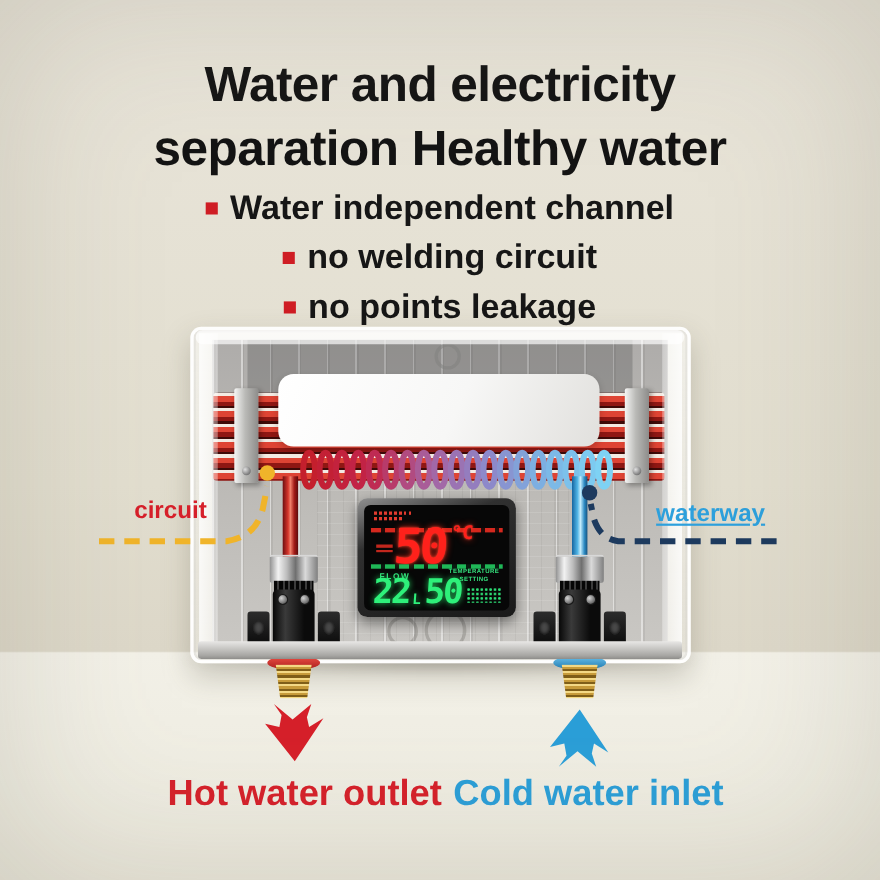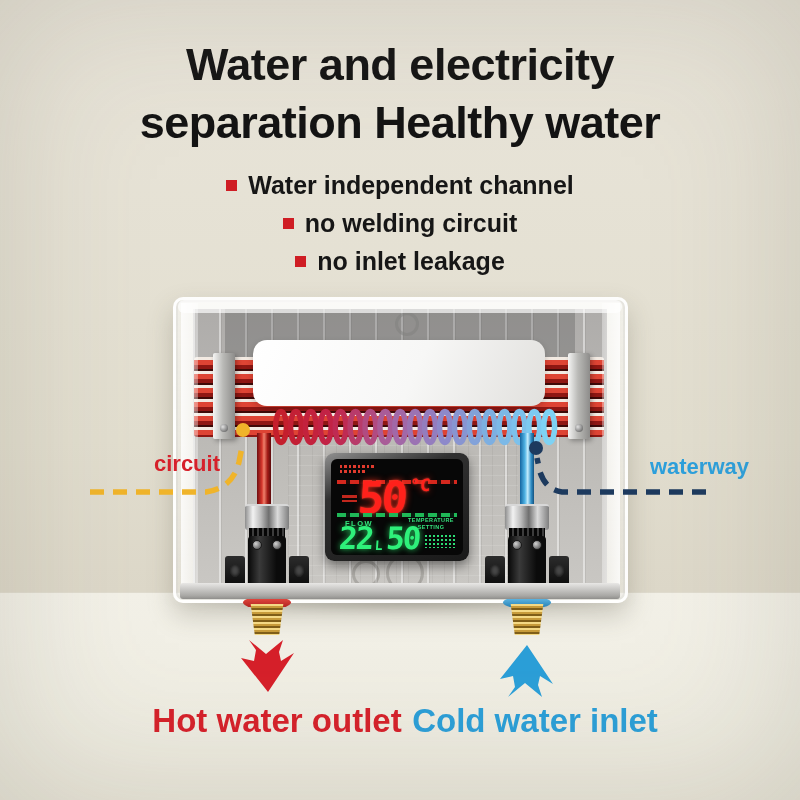--- a/index.html
+++ b/index.html
@@ -7,25 +7,25 @@
     position:relative;width:800px;height:800px;overflow:hidden;
     font-family:"Liberation Sans",sans-serif;
     background:linear-gradient(180deg,#e9e5da 0%,#e2decf 55%,#ddd8c9 74%,#ddd8c9 74%);
   }
   .surface{position:absolute;left:0;top:592px;width:800px;height:208px;
     background:linear-gradient(180deg,#f3f1e8 0%,#efede2 60%,#ece9dd 100%);
     border-top:1px solid rgba(120,110,90,.10);}
   .vignette{position:absolute;inset:0;box-shadow:inset 0 0 150px rgba(110,105,88,.22);pointer-events:none;}
 
   
-  .title{position:absolute;left:0;top:36px;width:800px;text-align:center;margin:0;
+  .title{position:absolute;left:0;top:48px;width:800px;text-align:center;margin:0;
     font-size:45px;font-weight:bold;color:#141414;line-height:1.28;letter-spacing:-.5px;}
   .title span{display:block;}
   .features{position:absolute;left:0;top:171px;width:800px;display:flex;flex-direction:column;align-items:center;gap:9px;}
-  .feature{display:flex;align-items:center;gap:11px;font-size:25px;font-weight:bold;color:#161616;}
+  .feature{display:flex;align-items:center;gap:11px;font-size:31px;font-weight:bold;color:#161616;}
   .feature .sq{width:11px;height:11px;background:#cf1d24;flex:0 0 auto;}
 
   
   .abs{position:absolute;}
   .case{left:173px;top:297px;width:449px;height:300px;border-radius:10px;
     border:3px solid rgba(255,255,255,.92);
     background:linear-gradient(180deg,rgba(250,250,249,.55),rgba(236,236,233,.35));
     box-shadow:0 12px 26px rgba(80,74,58,.25), inset 0 0 0 2px rgba(205,205,202,.30);}
   .device-shadow{left:158px;top:586px;width:484px;height:28px;border-radius:50%;
     background:radial-gradient(ellipse at center,rgba(60,55,44,.30),rgba(60,55,44,0) 70%);filter:blur(4px);}
@@ -107,23 +107,23 @@
     color:#35e07c;text-align:center;line-height:1.3;}
   .flowrow{left:8px;top:64px;display:flex;align-items:flex-end;transform:skewX(-4deg);
     font-family:"DejaVu Sans Mono",monospace;font-weight:bold;color:#2ef07a;
     text-shadow:0 0 6px rgba(40,240,110,.8);}
   .flowrow .fv{font-size:31px;line-height:1;letter-spacing:-2px;}
   .flowrow .fl{font-size:13px;line-height:1;margin:0 3px 2px 3px;}
   .dotmatrix{right:7px;bottom:7px;width:32px;height:14px;opacity:.95;
     background-image:radial-gradient(#2ee87a 1px,rgba(0,0,0,0) 1.4px);background-size:4px 4px;}
 
   
-  .callout{position:absolute;font-size:22px;font-weight:bold;text-align:right;width:130px;}
+  .callout{position:absolute;font-size:22px;font-weight:bold;text-align:center;width:130px;}
   .c-circuit{left:90px;top:451px;color:#d6202a;}
-  .c-waterway{left:619px;top:454px;color:#2da0dc;}
+  .c-waterway{left:581px;top:454px;color:#2da0dc;text-decoration:underline;}
   .portlab{position:absolute;top:702px;width:280px;text-align:center;font-size:33px;font-weight:bold;}
   .p-hot{left:137px;color:#d6202a;}
   .p-cold{left:395px;color:#2b9fd8;}
   #overlay{position:absolute;left:0;top:0;width:800px;height:800px;pointer-events:none;}
 </style>
 </head>
 <body>
 
 <div class="stage">
   <div class="surface"></div>
@@ -137,21 +137,21 @@
     <div class="feature">
       <span class="sq"></span>
       <span>Water independent channel</span>
     </div>
     <div class="feature">
       <span class="sq"></span>
       <span>no welding circuit</span>
     </div>
     <div class="feature">
       <span class="sq"></span>
-      <span>no inlet leakage</span>
+      <span>no points leakage</span>
     </div>
   </div>
 
   <div class="abs device-shadow"></div>
   <div class="abs case"></div>
   <div class="abs panel"></div>
   <div class="abs panel-shade"></div>
   <div class="abs top-hole"></div>
   <div class="abs board"></div>
   <div class="abs emboss e1"></div>

